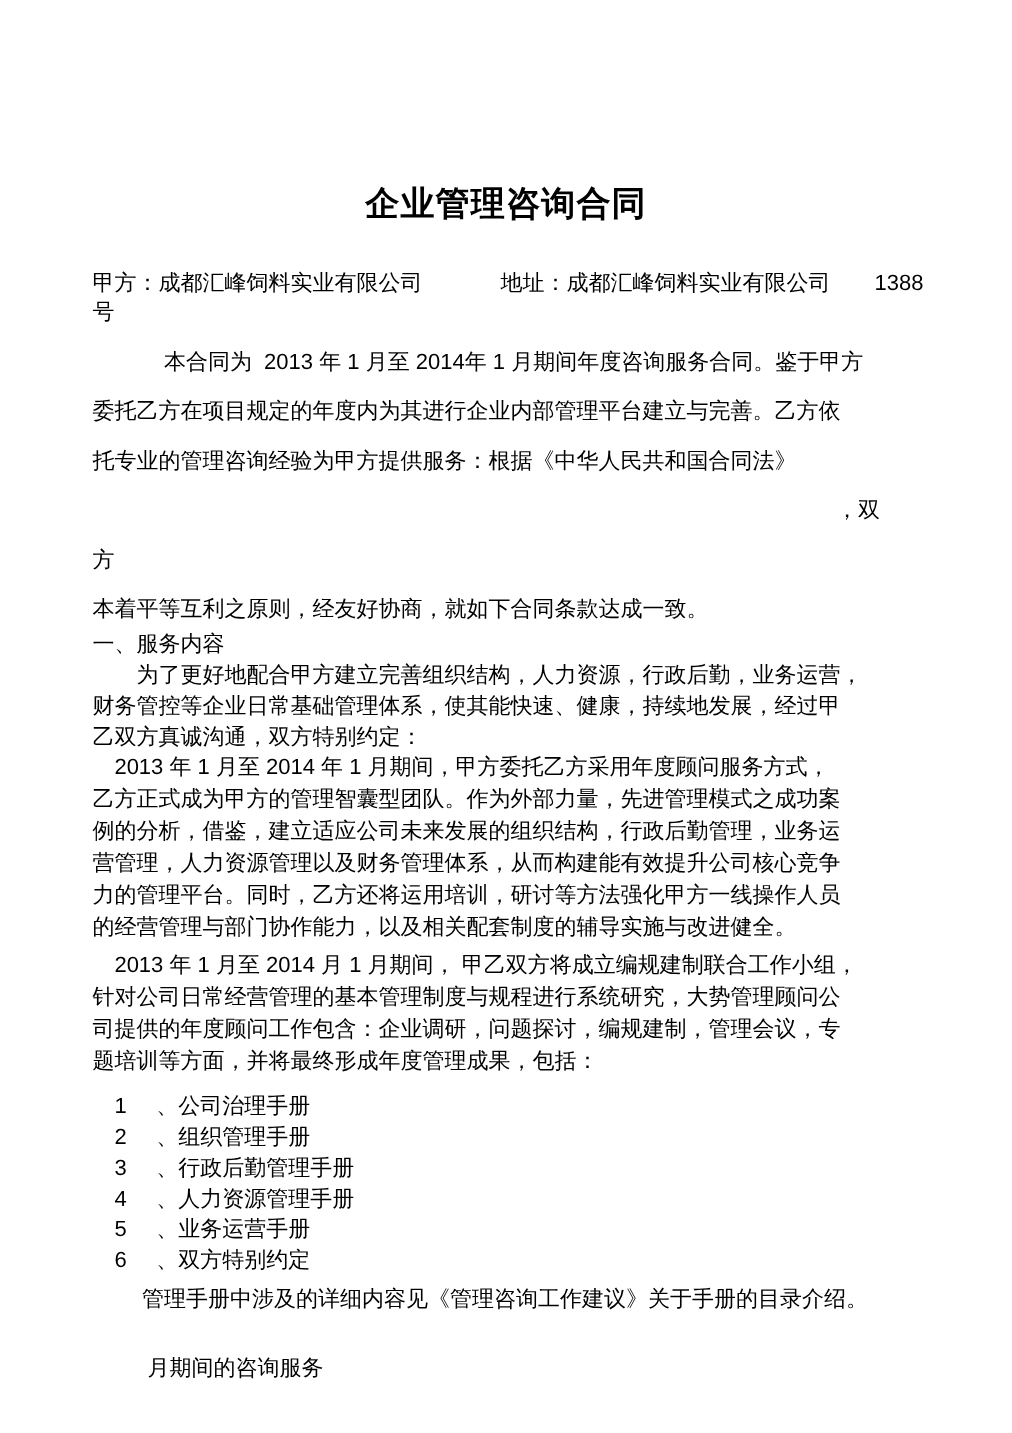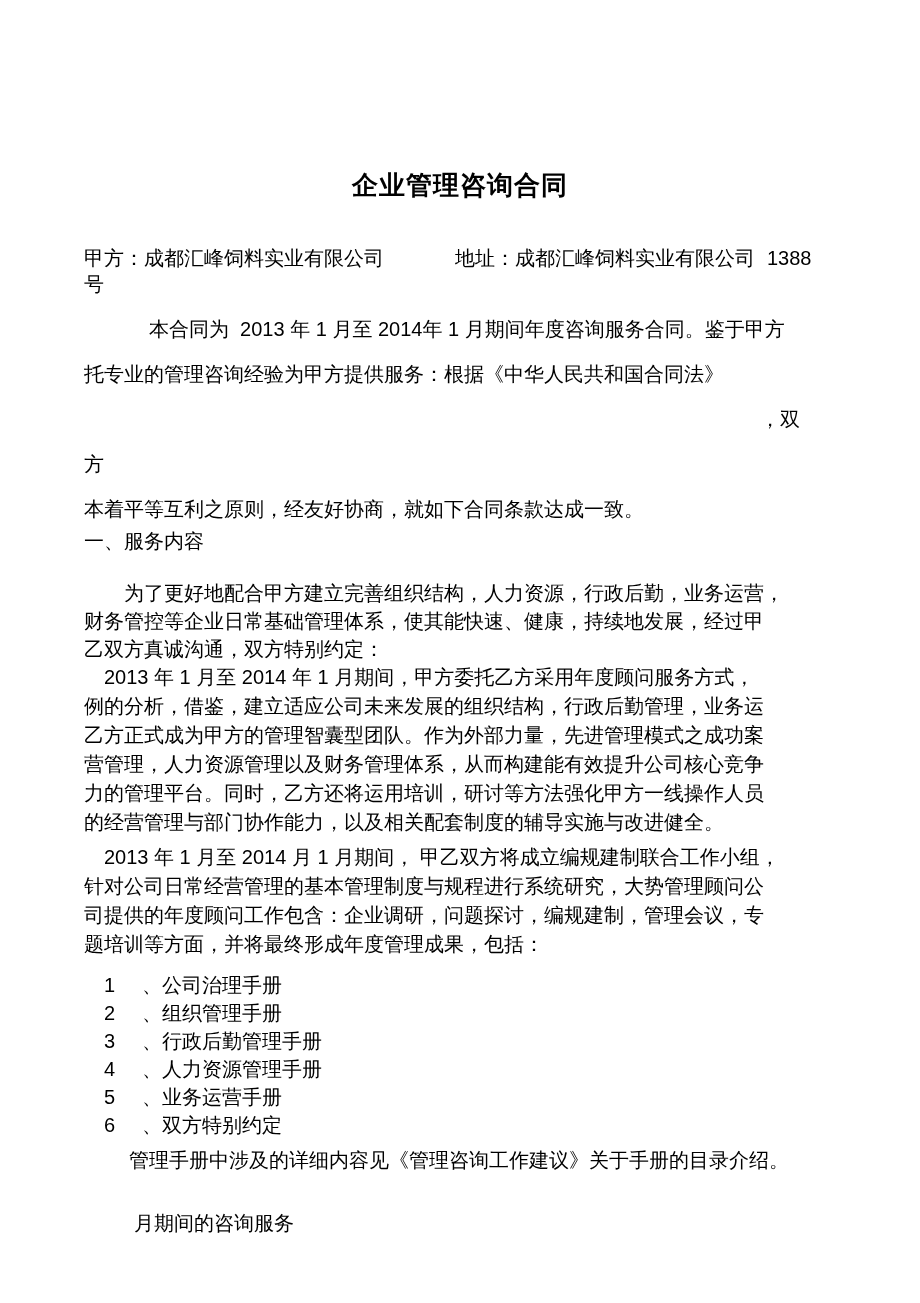--- a/index.html
+++ b/index.html
@@ -18,84 +18,85 @@
   .page {
     width: 920px;
     height: 1303px;
     box-sizing: border-box;
     padding: 0 84px;
     background: #ffffff;
   }
   .doc-title {
     margin-top: 158px;
     text-align: center;
-    font-size: 26px;
+    font-size: 31px;
     font-weight: bold;
     line-height: 54px;
     letter-spacing: 1px;
     white-space: pre;
   }
   .line { white-space: pre; line-height: 27px; }
   .party-block { margin-top: 34px; }
   .party-row { white-space: pre; line-height: 25px; }
   .party-col1 { display: inline-block; width: 371px; }
-  .num-a { margin-left: 12px; }
+  .num-a { margin-left: 40px; }
   .num-b { margin-left: 38px; }
   .party-b { margin-top: 13px; }
   .intro { margin-top: 12px; }
   .intro .line { line-height: 27px; margin-top: 18px; }
   .right-line { text-align: right; padding-right: 36px; }
   .heading { margin-top: 4px; line-height: 28px; white-space: pre; }
   .para2 .line { line-height: 28px; }
   .para3 { }
   .para3 .line { line-height: 29px; }
   .para4 { margin-top: 6px; }
   .para4 .line { line-height: 29px; }
   .handbook-list { margin-top: 12px; }
   .list-row { line-height: 28px; padding-left: 20px; white-space: pre; }
   .list-num { display: inline-block; width: 38px; }
   .note-line { margin-top: 7px; line-height: 28px; padding-left: 45px; white-space: pre; }
   .closing { margin-top: 36px; }
   .closing .line { line-height: 26px; padding-left: 50px; }
   .ind65 { padding-left: 65px; }
-  .ind40 { padding-left: 40px; margin-top: 24px; }
+  .ind40 { padding-left: 40px; }
   .ind20 { padding-left: 20px; }
 </style>
 </head>
 <body>
 
 <div class="page">
 
   <div class="doc-title">企业管理咨询合同</div>
 
   <div class="party-block">
     <div class="party-row"><span class="party-col1">甲方：成都汇峰饲料实业有限公司</span><span>地址：成都汇峰饲料实业有限公司</span><span class="num-a">1388</span></div>
     <div class="line">号</div>
   </div>
 
   <div class="intro">
     <div class="line ind65">本合同为  2013 年 1 月至 2014年 1 月期间年度咨询服务合同。鉴于甲方</div>
+    <div class="line">委托乙方在项目规定的年度内为其进行企业内部管理平台建立与完善。乙方依</div>
     <div class="line">托专业的管理咨询经验为甲方提供服务：根据《中华人民共和国合同法》</div>
     <div class="line right-line">，双</div>
     <div class="line">方</div>
     <div class="line">本着平等互利之原则，经友好协商，就如下合同条款达成一致。</div>
   </div>
 
   <div class="heading">一、服务内容</div>
 
   <div class="para2">
     <div class="line ind40">为了更好地配合甲方建立完善组织结构，人力资源，行政后勤，业务运营，</div>
     <div class="line">财务管控等企业日常基础管理体系，使其能快速、健康，持续地发展，经过甲</div>
     <div class="line">乙双方真诚沟通，双方特别约定：</div>
   </div>
 
   <div class="para3">
     <div class="line ind20">2013 年 1 月至 2014 年 1 月期间，甲方委托乙方采用年度顾问服务方式，</div>
+    <div class="line">乙方正式成为甲方的管理智囊型团队。作为外部力量，先进管理模式之成功案</div>
     <div class="line">例的分析，借鉴，建立适应公司未来发展的组织结构，行政后勤管理，业务运</div>
-    <div class="line">乙方正式成为甲方的管理智囊型团队。作为外部力量，先进管理模式之成功案</div>
     <div class="line">营管理，人力资源管理以及财务管理体系，从而构建能有效提升公司核心竞争</div>
     <div class="line">力的管理平台。同时，乙方还将运用培训，研讨等方法强化甲方一线操作人员</div>
     <div class="line">的经营管理与部门协作能力，以及相关配套制度的辅导实施与改进健全。</div>
   </div>
 
   <div class="para4">
     <div class="line ind20">2013 年 1 月至 2014 月 1 月期间， 甲乙双方将成立编规建制联合工作小组，</div>
     <div class="line">针对公司日常经营管理的基本管理制度与规程进行系统研究，大势管理顾问公</div>
     <div class="line">司提供的年度顾问工作包含：企业调研，问题探讨，编规建制，管理会议，专</div>
     <div class="line">题培训等方面，并将最终形成年度管理成果，包括：</div>

